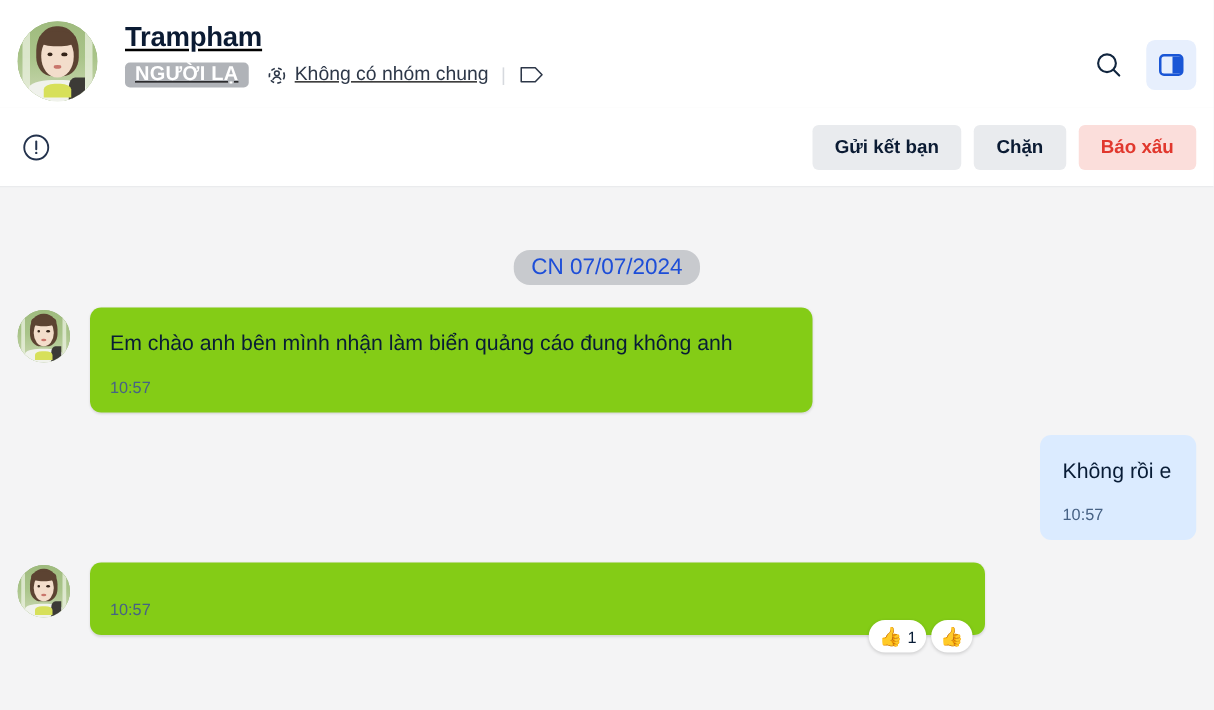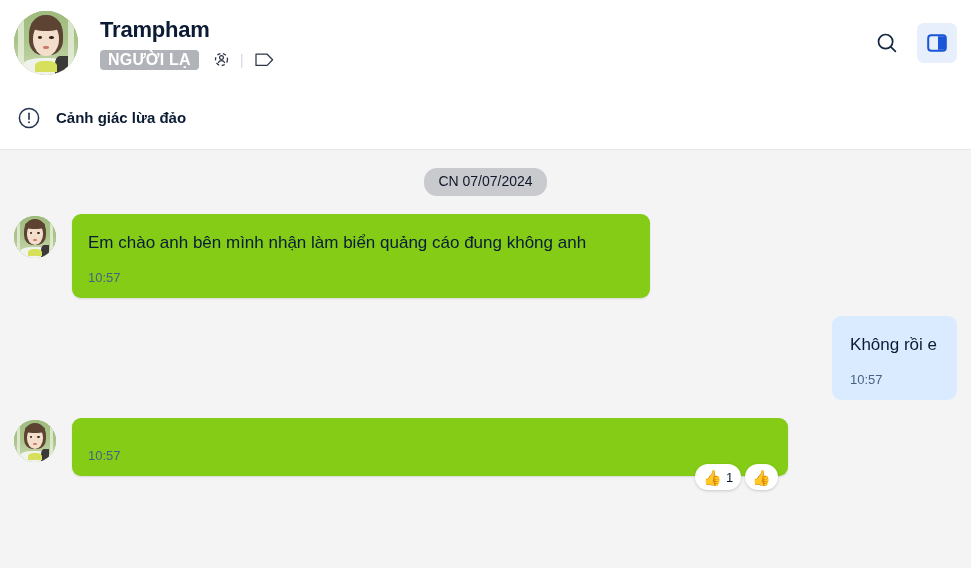--- a/index.html
+++ b/index.html
@@ -9,23 +9,23 @@
     background: #f4f4f5;
     overflow: hidden;
   }
   .app { width: 971px; height: 568px; position: relative; display: flex; flex-direction: column; }
 
   
   .header {
     height: 86px;
     background: #ffffff;
     display: flex;
-    align-items: center;
-    padding: 0 14px 0 14px;
+    padding: 17px 14px 0 14px;
     flex: 0 0 auto;
+    text-decoration: underline;
   }
   .avatar-head {
     width: 64px; height: 64px; border-radius: 50%;
     flex: 0 0 auto;
     overflow: hidden;
     position: relative;
   }
   .head-info { margin-left: 22px; flex: 1 1 auto; min-width: 0; }
   .contact-name {
     font-size: 22px; font-weight: bold; color: #0b1b33;
@@ -81,23 +81,23 @@
 
   
   .chat {
     flex: 1 1 auto; position: relative;
     background: #f4f4f5;
     padding: 0 14px;
     overflow: hidden;
   }
   .date-row { display: flex; justify-content: center; padding-top: 18px; }
   .date-pill {
-    background: #c8cace; color: #0f172a;
-    font-size: 14px; border-radius: 13px;
-    padding: 5px 14px 6px 14px; line-height: 17px;
+    background: #c8cace; color: #1d4ed8;
+    font-size: 18px; border-radius: 13px;
+    padding: 5px 14px 6px 14px; line-height: 17px; margin-top: 32px;
   }
   .msg-row { display: flex; align-items: flex-start; margin-top: 18px; }
   .msg-row.out { justify-content: flex-end; }
   .avatar-msg {
     width: 42px; height: 42px; border-radius: 50%;
     overflow: hidden; flex: 0 0 auto; margin-right: 16px; margin-top: 2px;
   }
   .bubble {
     background: #84cc16;
     border-radius: 9px;
@@ -204,20 +204,21 @@
       <div class="meta-row">
         <span class="badge-stranger">NGƯỜI LẠ</span>
         <span class="meta-group">
           <span style="display:flex;">
             <svg width="17" height="17" viewBox="0 0 17 17" fill="none">
               <circle cx="8.5" cy="8.5" r="6" stroke="#2d3748" stroke-width="1.3" stroke-dasharray="3.2 2.6"></circle>
               <circle cx="8.5" cy="6.6" r="1.9" stroke="#2d3748" stroke-width="1.2"></circle>
               <path d="M5.4 11.6c0.6-1.3 1.8-2 3.1-2s2.5 0.7 3.1 2" stroke="#2d3748" stroke-width="1.2" stroke-linecap="round"></path>
             </svg>
           </span>
+          <span>Không có nhóm chung</span>
         </span>
         <span class="meta-sep">|</span>
         <span style="display:flex;cursor:pointer;">
           <svg width="22" height="18" viewBox="0 0 22 18" fill="none">
             <path d="M2 3.2h11.2l5.4 5.6-5.4 5.6H2z" stroke="#2d3748" stroke-width="1.25" stroke-linejoin="round"></path>
           </svg>
         </span>
       </div>
     </div>
 
@@ -243,21 +244,25 @@
 
   <div class="banner">
     <span class="banner-icon">
       <svg width="26" height="26" viewBox="0 0 26 26" fill="none">
         <circle cx="13" cy="13" r="9.6" stroke="#24334d" stroke-width="1.5"></circle>
         <path d="M13 8.2v6.1" stroke="#24334d" stroke-width="1.6" stroke-linecap="round"></path>
         <circle cx="13" cy="17.3" r="0.95" fill="#24334d"></circle>
       </svg>
     </span>
     <div class="banner-text">
-      <div class="banner-title">Cảnh giác lừa đảo</div>
+    </div>
+    <div class="banner-actions">
+      <button class="btn btn-grey">Gửi kết bạn</button>
+      <button class="btn btn-grey">Chặn</button>
+      <button class="btn btn-danger">Báo xấu</button>
     </div>
   </div>
 
   <div class="chat">
 
     <div class="date-row">
       <span class="date-pill">CN 07/07/2024</span>
     </div>
 
     <div class="msg-row">

